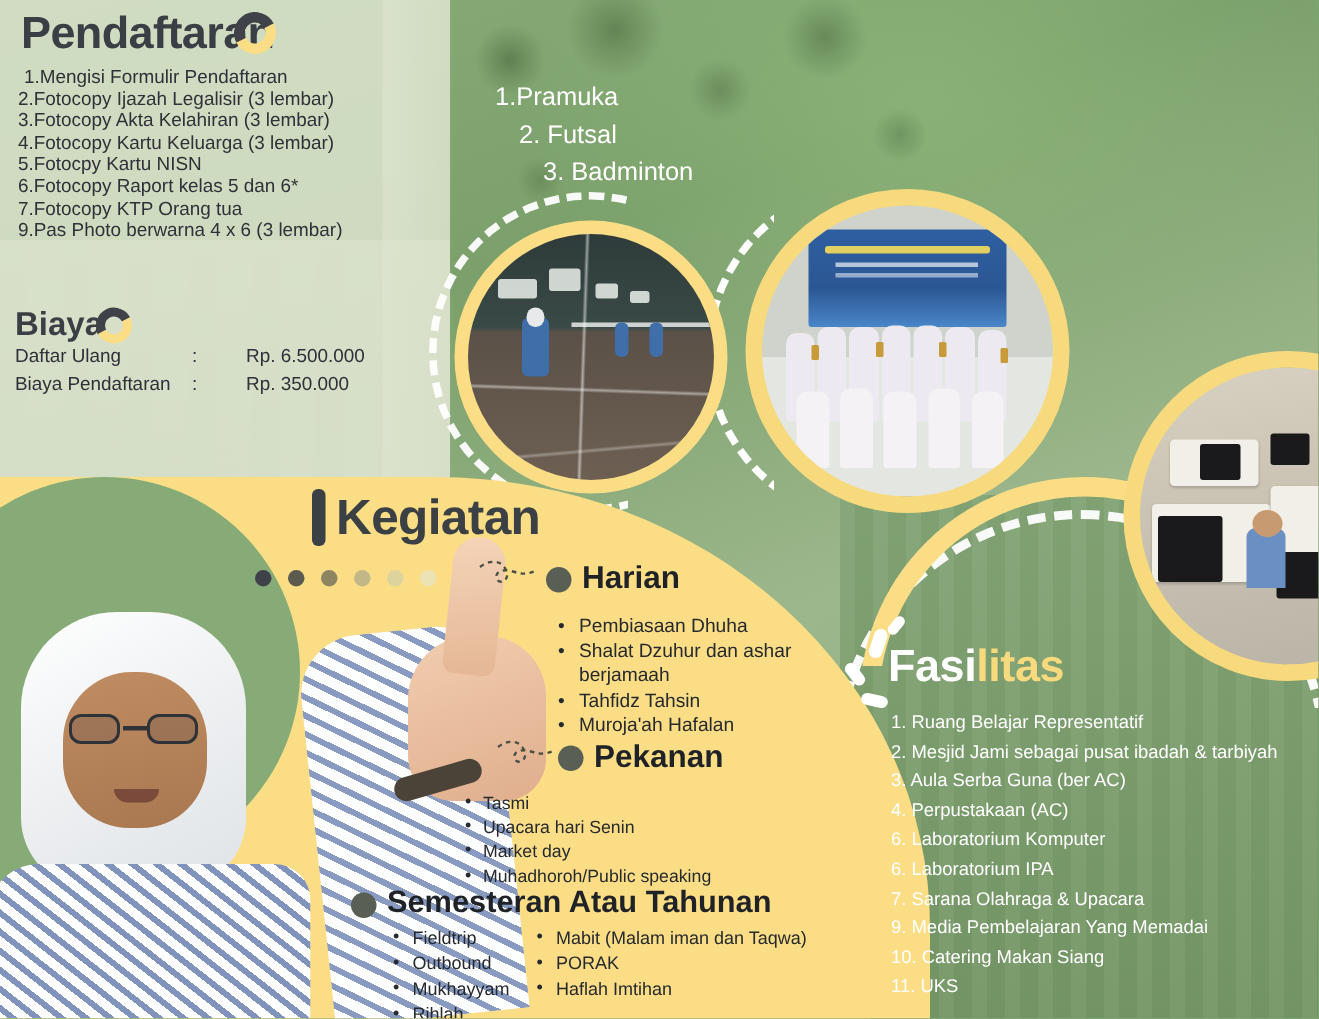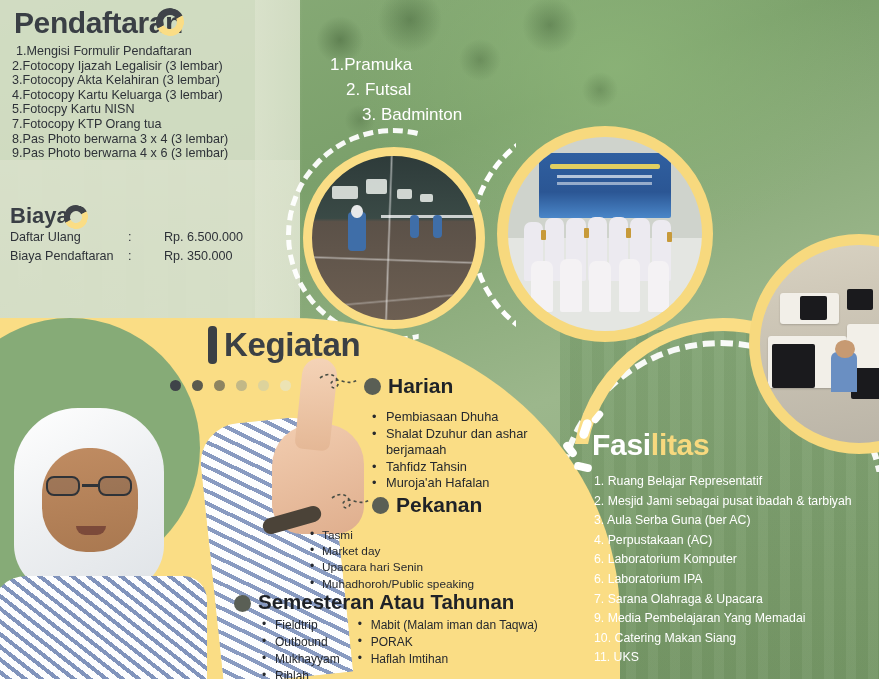--- a/index.html
+++ b/index.html
@@ -472,22 +472,22 @@
 
   <div class="h-pendaftaran">Pendaftaran</div>
   <div class="ring-icon ring-pendaftaran"></div>
 
   <div class="list-pendaftaran">
     <div class="li-1">1.Mengisi Formulir Pendaftaran</div>
     <div>2.Fotocopy Ijazah Legalisir (3 lembar)</div>
     <div>3.Fotocopy Akta Kelahiran (3 lembar)</div>
     <div>4.Fotocopy Kartu Keluarga (3 lembar)</div>
     <div>5.Fotocpy Kartu NISN</div>
+    <div>6.Fotocopy Raport kelas 5 dan 6*</div>
     <div>7.Fotocopy KTP Orang tua</div>
-    <div>8.Pas Photo berwarna 3 x 4 (3 lembar)</div>
     <div>9.Pas Photo berwarna 4 x 6 (3 lembar)</div>
   </div>
 
   <div class="h-biaya">Biaya</div>
   <div class="ring-icon ring-biaya"></div>
 
   <div class="biaya-rows">
     <div class="row">
       <span class="lbl">Daftar Ulang</span>
       <span class="colon">:</span>
@@ -532,22 +532,22 @@
   </ul>
 
   <div class="sec-bullet" style="left:372px;top:497px"></div>
   <svg class="sq-loop" style="left:330px;top:492px" viewBox="0 0 44 22">
     <path d="M2 6 C10 0, 18 2, 20 10 C21 16, 14 18, 13 13 C12 9, 18 7, 24 9 C30 11, 34 11, 40 8" fill="none" stroke="#4a4f45" stroke-width="1.6" stroke-dasharray="3 3"></path>
   </svg>
   <div class="h-pekanan">Pekanan</div>
   <div class="pekanan-cols">
     <ul>
       <li>Tasmi</li>
+      <li>Upacara hari Senin</li>
       <li>Market day</li>
-      <li>Upacara hari Senin</li>
       <li>Muhadhoroh/Public speaking</li>
     </ul>
   </div>
 
   <div class="sec-bullet" style="left:234px;top:595px"></div>
   <div class="h-semester">Semesteran Atau Tahunan</div>
   <div class="semester-cols">
     <ul>
       <li>Fieldtrip</li>
       <li>Outbound</li>

